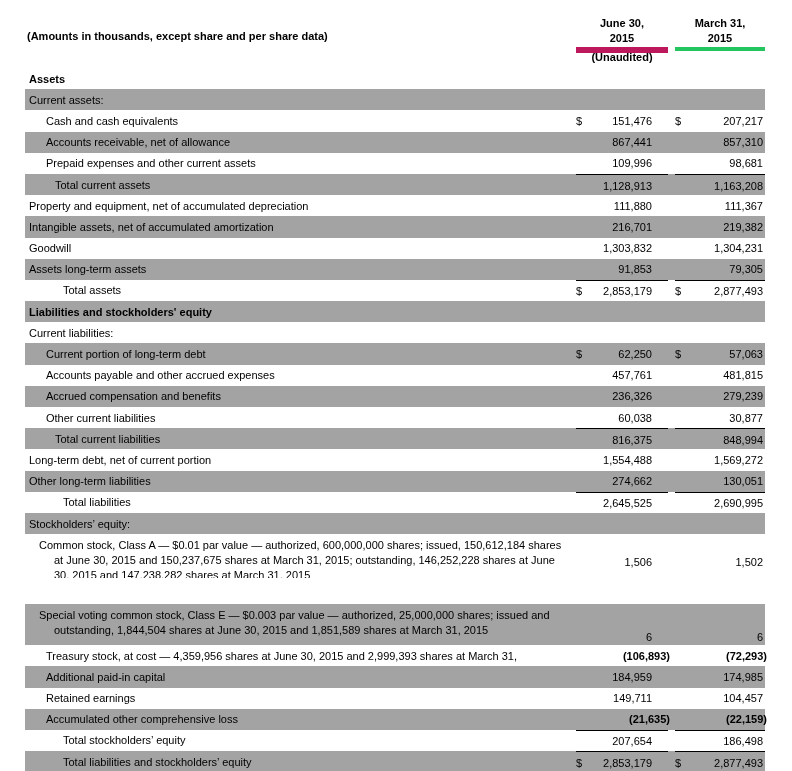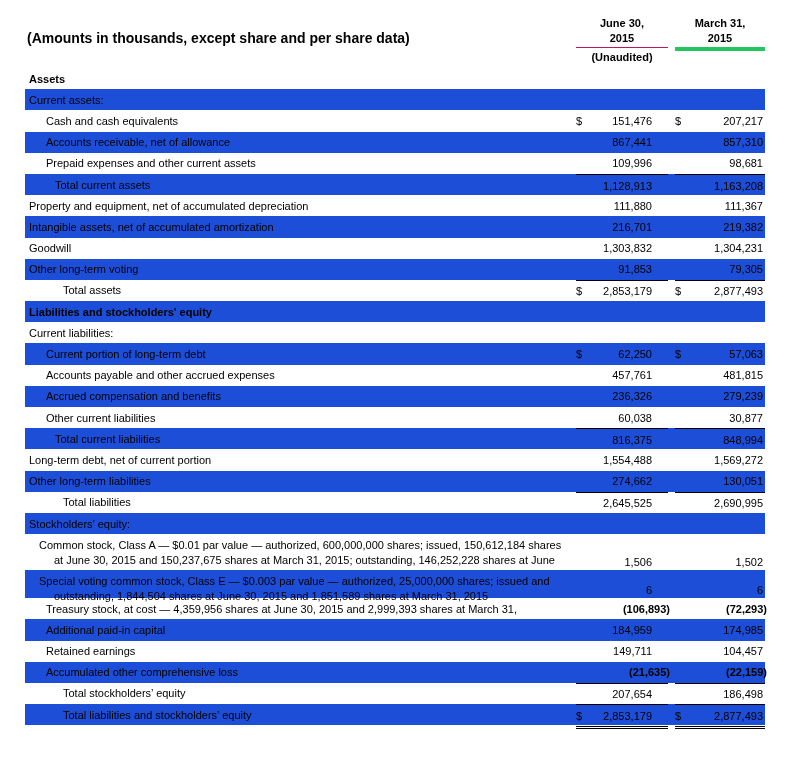--- a/index.html
+++ b/index.html
@@ -2,34 +2,34 @@
 <html><head>
 <meta charset="utf-8">
 <style>
   html, body { margin: 0; padding: 0; background: #ffffff; }
   body {
     width: 792px; height: 771px; overflow: hidden; position: relative;
     font-family: "Liberation Sans", "DejaVu Sans", sans-serif;
     color: #000; font-size: 11px;
   }
   .header-note {
-    position: absolute; left: 27px; top: 30px; font-weight: bold; font-size: 14px;
+    position: absolute; left: 27px; top: 30px; font-weight: bold; font-size: 11px;
   }
   .col-head {
     position: absolute; top: 16px; text-align: center; font-weight: bold; font-size: 11px; line-height: 15px;
   }
-  .col-head.c1 { left: 576px; width: 92px; border-bottom: 1px solid #be185d; padding-bottom: 1px; }
+  .col-head.c1 { left: 576px; width: 92px; border-bottom: 6px solid #be185d; padding-bottom: 1px; }
   .col-head.c2 { left: 675px; width: 90px; border-bottom: 4px solid #22c55e; padding-bottom: 1px; }
   .unaudited { position: absolute; top: 51px; left: 576px; width: 92px; text-align: center; font-weight: bold; font-size: 11px; }
 
   .table { position: absolute; left: 25px; top: 68px; width: 740px; }
   .row { position: relative; height: 21.2px; display: flex; align-items: center; }
-  .row.blue { background: #1d4ed8; }
+  .row.blue { background: #a3a3a3; }
   .row.tall3 { height: 36px; align-items: flex-start; text-decoration: underline; }
-  .row.tall2 { height: 28px; align-items: flex-start; }
+  .row.tall2 { height: 41px; align-items: flex-start; margin-top: 34px; }
   .lbl { position: absolute; left: 4px; white-space: nowrap; font-size: 11px; }
   .lbl.bold { font-weight: bold; }
   .lbl.i1 { left: 21px; }
   .lbl.i2 { left: 30px; }
   .lbl.i3 { left: 38px; }
   .lbl.wrap { white-space: normal; width: 510px; line-height: 15px; top: 4px; text-indent: -15px; padding-left: 15px; left: 14px; overflow: hidden; }
   .row.tall3 .lbl.wrap { height: 40px; }
   .cell { position: absolute; top: 0; height: 100%; display: flex; align-items: center; }
   .row.tall3 .cell, .row.tall2 .cell { align-items: flex-end; padding-bottom: 2px; box-sizing: border-box; text-align: right; }
   .v1 { left: 551px; width: 92px; }
@@ -133,21 +133,21 @@
     <div class="row">
       <span class="lbl">Goodwill</span>
       <div class="cell v1">
         <span class="num">1,303,832</span>
       </div>
       <div class="cell v2">
         <span class="num">1,304,231</span>
       </div>
     </div>
     <div class="row blue">
-      <span class="lbl">Other long-term voting</span>
+      <span class="lbl">Assets long-term assets</span>
       <div class="cell v1">
         <span class="num">91,853</span>
       </div>
       <div class="cell v2">
         <span class="num">79,305</span>
       </div>
     </div>
     <div class="row">
       <span class="lbl i3">Total assets</span>
       <div class="cell v1 topline dbl">

